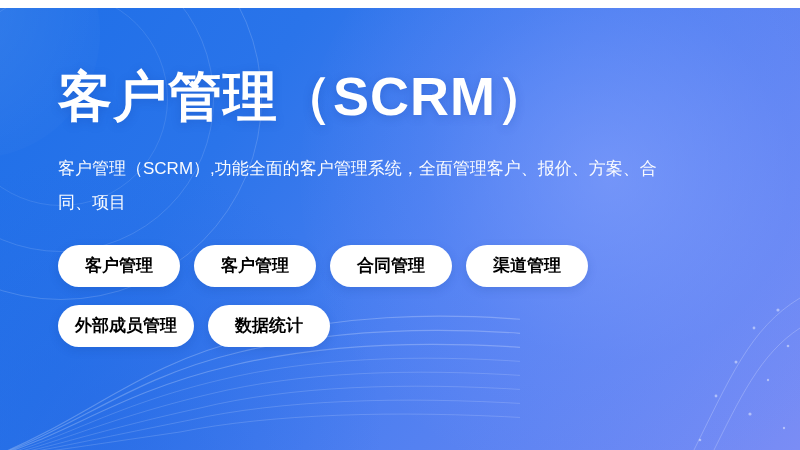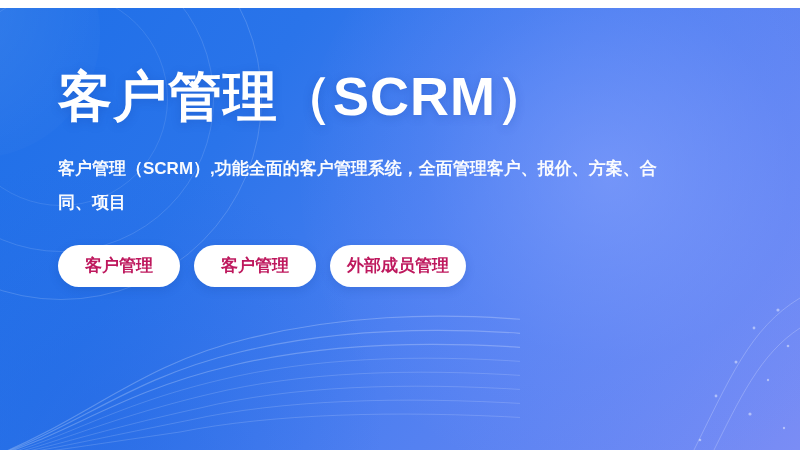--- a/index.html
+++ b/index.html
@@ -105,38 +105,38 @@
     text-shadow: 0 2px 10px rgba(20,60,160,0.25);
     white-space: nowrap;
   }
 
   .subtitle {
     color: #ffffff;
     font-size: 17px;
     line-height: 1.95;
     margin: 0 0 26px 0;
     max-width: 600px;
-    font-weight: bold;
+    font-weight: normal;
     opacity: 0.97;
   }
 
   .tags {
     display: flex;
     flex-wrap: wrap;
     width: 620px;
     gap: 18px 14px;
   }
   .tag {
     box-sizing: border-box;
     min-width: 122px;
     height: 42px;
     padding: 0 16px;
     border-radius: 21px;
     background: #ffffff;
-    color: #be185d;
+    color: #000000;
     font-size: 17px;
     font-weight: bold;
     display: flex;
     align-items: center;
     justify-content: center;
     white-space: nowrap;
     box-shadow: 0 3px 10px rgba(18,60,150,0.18);
   }
   .tag.wide { min-width: 136px; font-family: Liberation Serif, serif; }
 </style>
@@ -188,16 +188,19 @@
     </g>
   </svg>
 
   <div class="content">
     <h1 class="title">客户管理（SCRM）</h1>
     <p class="subtitle">客户管理（SCRM）,功能全面的客户管理系统，全面管理客户、报价、方案、合同、项目</p>
 
     <div class="tags">
       <div class="tag">客户管理</div>
       <div class="tag">客户管理</div>
+      <div class="tag">合同管理</div>
+      <div class="tag">渠道管理</div>
       <div class="tag wide">外部成员管理</div>
+      <div class="tag">数据统计</div>
     </div>
   </div>
 </div>
 
 </body></html>

